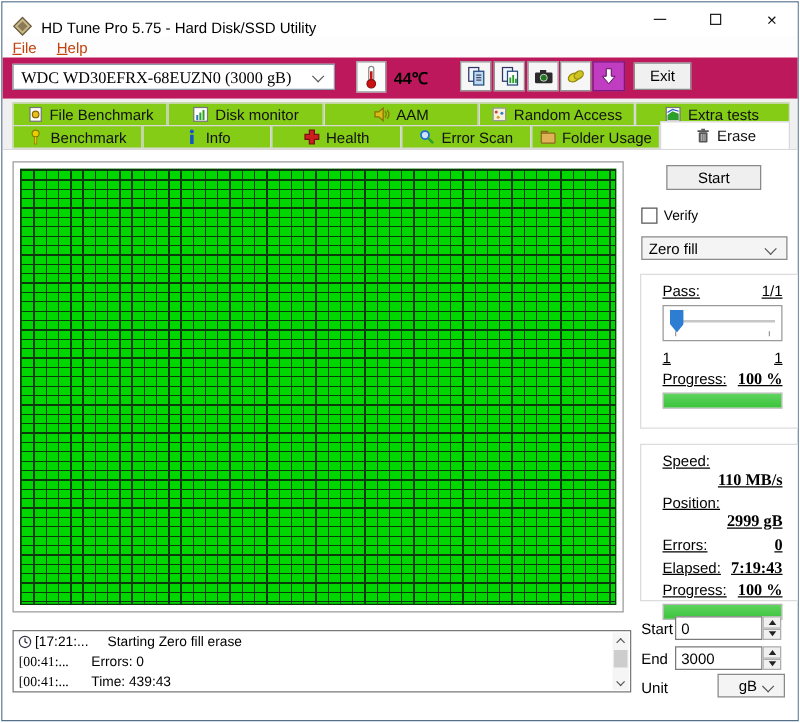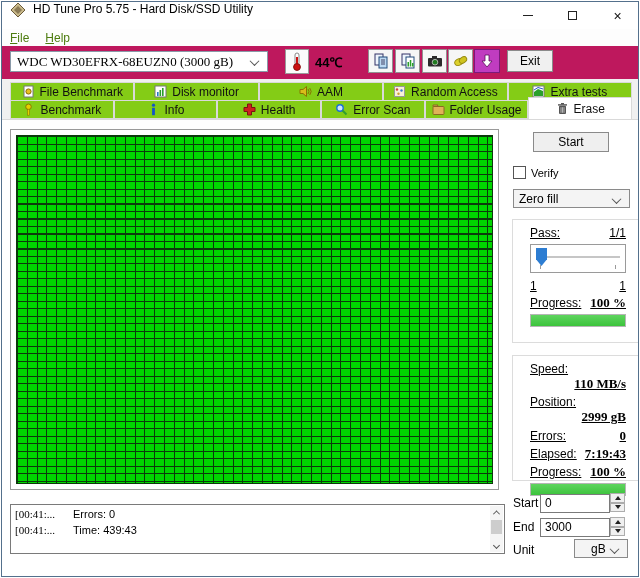--- a/index.html
+++ b/index.html
@@ -1,31 +1,31 @@
 <!DOCTYPE html>
 <html><head>
 <meta charset="utf-8">
 <style>
   * { margin:0; padding:0; box-sizing:border-box; }
   html,body { width:640px; height:578px; background:#fff; font-family:"Liberation Sans", sans-serif; }
   .window { position:relative; width:638px; height:576px; border:1px solid #54708c; background:#fff; overflow:hidden; margin:1px; }
 
   
-  .titlebar { position:absolute; left:0; top:0; width:638px; height:27px; background:#fff; display:flex; align-items:flex-start; }
+  .titlebar { position:absolute; left:0; top:0; width:638px; height:27px; background:#fff; display:flex; align-items:flex-end; }
   .app-icon { margin-left:8px; width:16px; height:16px; flex:0 0 auto; }
   .title-text { margin-left:7px; font-size:12px; color:#000; }
   .win-controls { position:absolute; right:0; top:0; height:27px; display:flex; }
   .win-btn { width:45px; height:27px; display:flex; align-items:center; justify-content:center; }
   .glyph-min { width:10px; height:0; border-top:1px solid #222; display:block; }
   .glyph-max { width:9px; height:9px; border:1px solid #222; display:block; }
   .glyph-close { font-size:14px; color:#111; line-height:1; }
 
   
   .menubar { position:absolute; left:0; top:27px; width:638px; height:17px; background:#fdfdfd; display:flex; align-items:center; }
-  .menu-item { display:inline-block; font-size:12px; color:#4d7c0f; padding:0 8px; }
+  .menu-item { display:inline-block; font-size:12px; color:#c2410c; padding:0 8px; }
   .menu-item::first-letter { text-decoration:underline; }
 
   
   .toolbar { position:absolute; left:0; top:44px; width:638px; height:33px; background:#be185d; }
   .combo { position:absolute; background:#fff; border:1px solid #8a9aa8; display:flex; align-items:center; }
   .drive-combo { left:8px; top:5px; width:258px; height:21px; font-family:"Liberation Serif", serif; font-size:13px; padding-left:6px; }
   .chev { width:7px; height:7px; border-right:1px solid #555; border-bottom:1px solid #555; transform:rotate(45deg) translate(-1px,-1px); position:absolute; right:9px; top:7px; }
   .temp-box { position:absolute; left:283px; top:3px; width:24px; height:25px; background:#fbfbfb; border:1px solid #9a9a9a; display:flex; align-items:center; justify-content:center; }
   .temp-text { position:absolute; left:313px; top:7px; font-size:13px; font-weight:bold; color:#000; }
   .tool-btn { position:absolute; top:3px; width:25px; height:24px; background:#f6f6f6; border:1px solid #919191; display:flex; align-items:center; justify-content:center; }
@@ -365,20 +365,29 @@
       </div>
     </div>
 
     <span class="range-label" style="left:511px; top:423px;">Unit</span>
     <div class="combo unit-combo">
       <span>gB</span>
       <span class="chev"></span>
     </div>
 
     <div class="logbox">
+      <div class="log-line">
+        <svg class="log-clock" width="11" height="11" viewBox="0 0 11 11">
+            <circle cx="5.5" cy="5.5" r="4.5" fill="#fff" stroke="#334"></circle>
+            <line x1="5.5" y1="5.5" x2="5.5" y2="2.5" stroke="#334"></line>
+            <line x1="5.5" y1="5.5" x2="7.5" y2="6.5" stroke="#334"></line>
+          </svg>
+        <span class="log-time">[17:21:...</span>
+        <span class="log-msg">Starting Zero fill erase</span>
+      </div>
       <div class="log-line noicon">
         <span class="log-time">[00:41:...</span>
         <span class="log-msg">Errors: 0</span>
       </div>
       <div class="log-line noicon">
         <span class="log-time">[00:41:...</span>
         <span class="log-msg">Time: 439:43</span>
       </div>
       <div class="log-scroll">
         <div class="sb-arrow sb-up">

